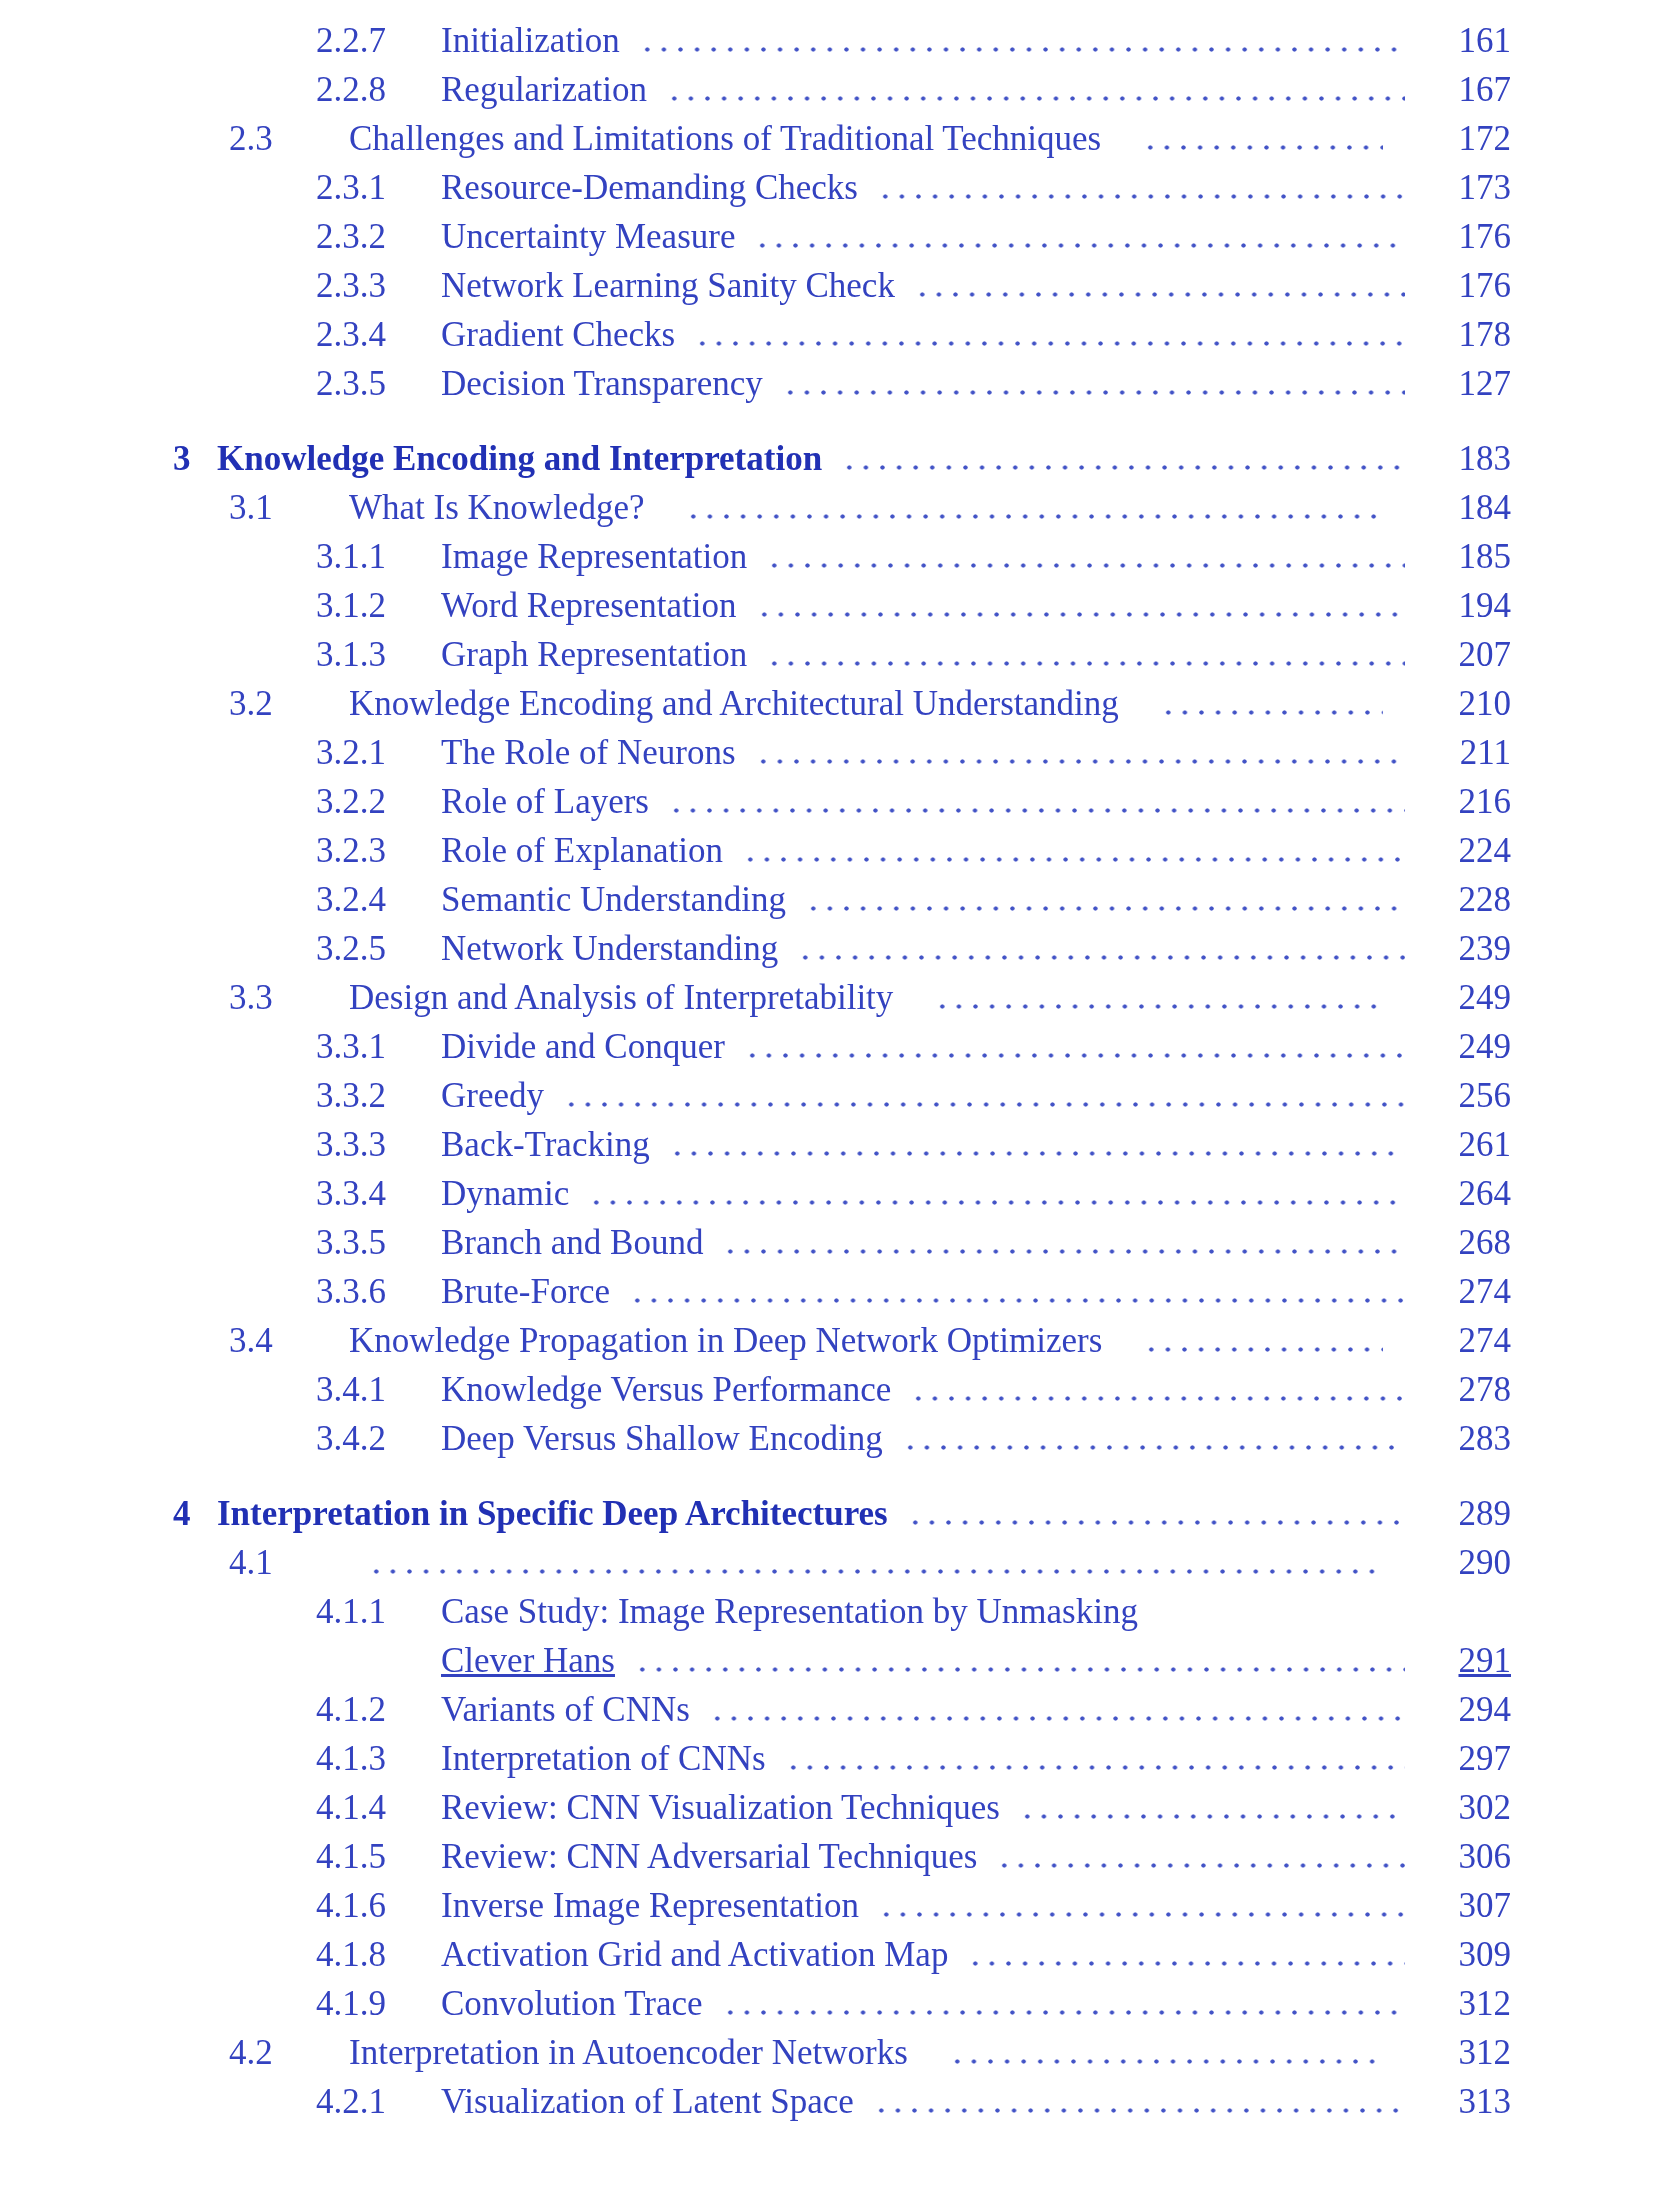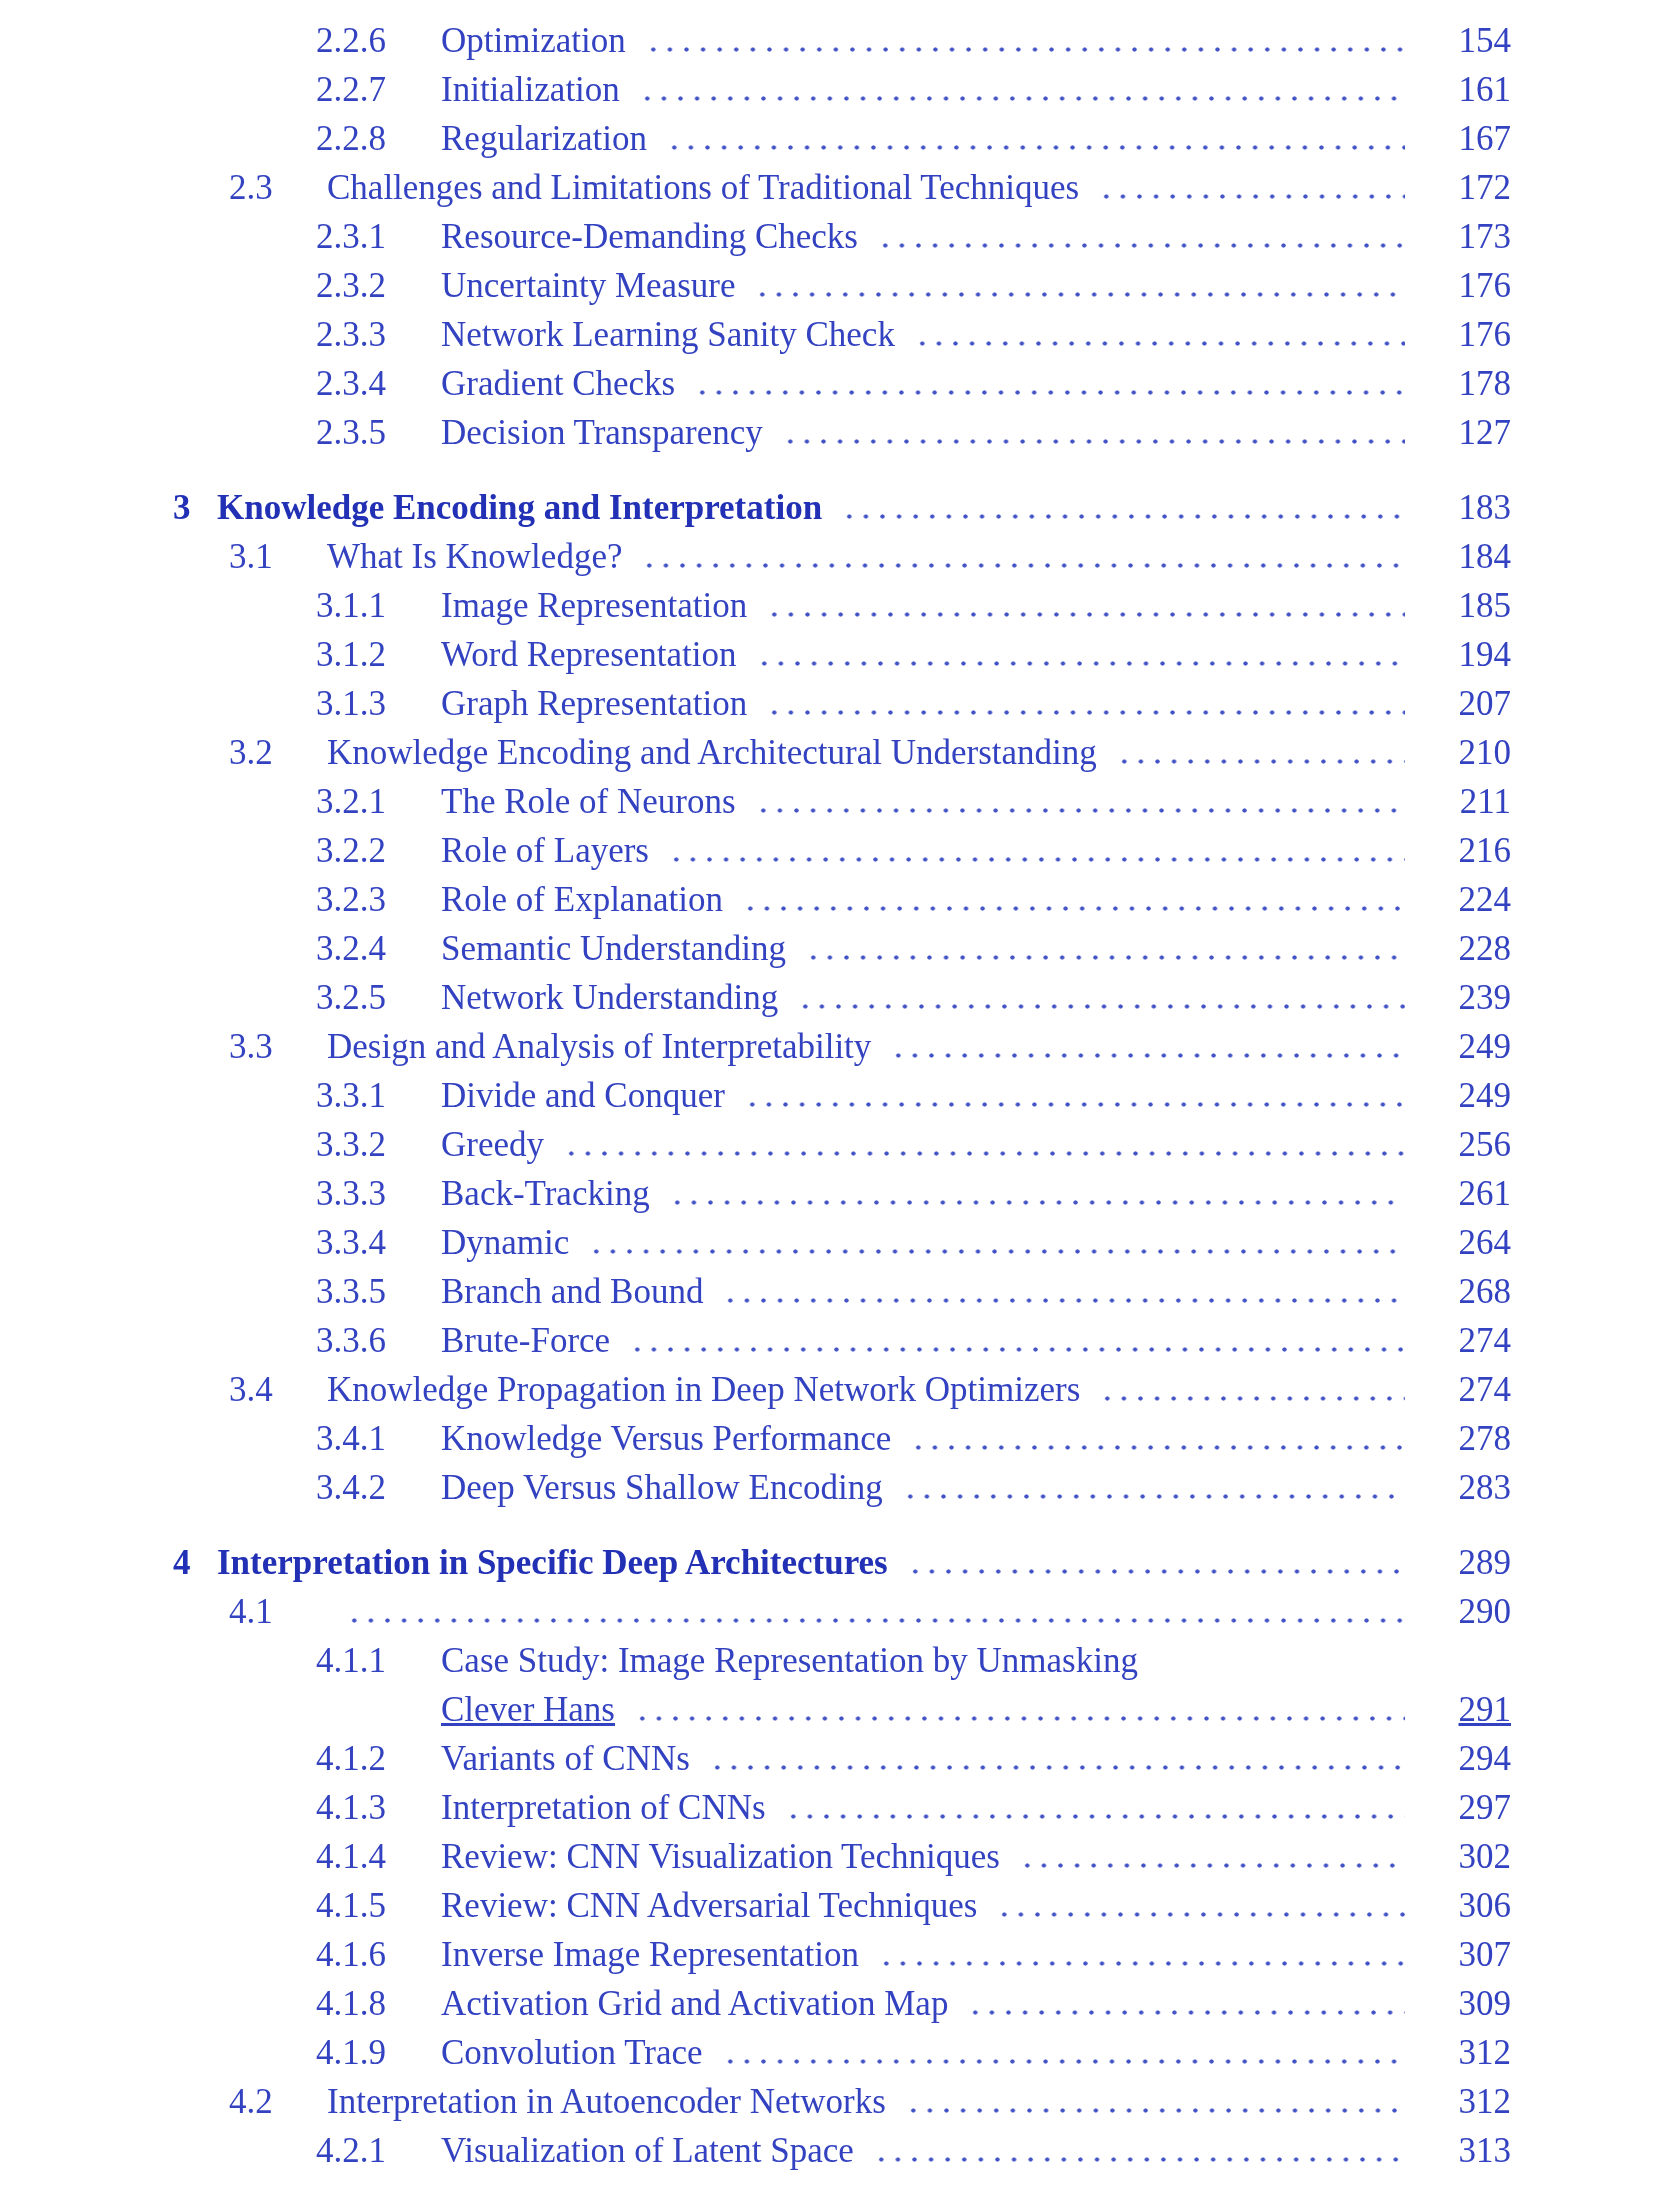--- a/index.html
+++ b/index.html
@@ -31,21 +31,21 @@
     padding-right: 166px;
     white-space: nowrap;
   }
   .lvl-chapter {
     margin-top: 26px;
     font-weight: bold;
     color: var(--chapter);
   }
   .lvl-chapter { padding-left: 173px; }
   .lvl-chapter .num { width: 44px; flex: none; }
-  .lvl-section { padding-left: 229px; }
+  .lvl-section { padding-left: 229px; gap: 22px; }
   .lvl-section .num { width: 98px; flex: none; }
   .lvl-subsection { padding-left: 316px; }
   .lvl-subsection .num { width: 125px; flex: none; }
   .lvl-cont { padding-left: 441px; text-decoration: underline; }
   .lvl-cont .num { width: 0; flex: none; }
   .title { flex: none; }
   .leader {
     flex: 1 1 auto;
     height: 5.2px;
     margin-left: 19px;
@@ -62,26 +62,20 @@
     font-weight: normal;
     color: var(--text);
   }
   .no-leader .leader, .no-leader .page { visibility: hidden; }
 </style>
 </head>
 <body>
 
 <div class="toc" id="toc-root">
     <div class="row lvl-subsection">
-    <span class="num">2.2.6</span>
-    <span class="title">Optimization</span>
-    <span class="leader"></span>
-    <span class="page">154</span>
-  </div>
-    <div class="row lvl-subsection">
     <span class="num">2.2.7</span>
     <span class="title">Initialization</span>
     <span class="leader"></span>
     <span class="page">161</span>
   </div>
     <div class="row lvl-subsection">
     <span class="num">2.2.8</span>
     <span class="title">Regularization</span>
     <span class="leader"></span>
     <span class="page">167</span>

